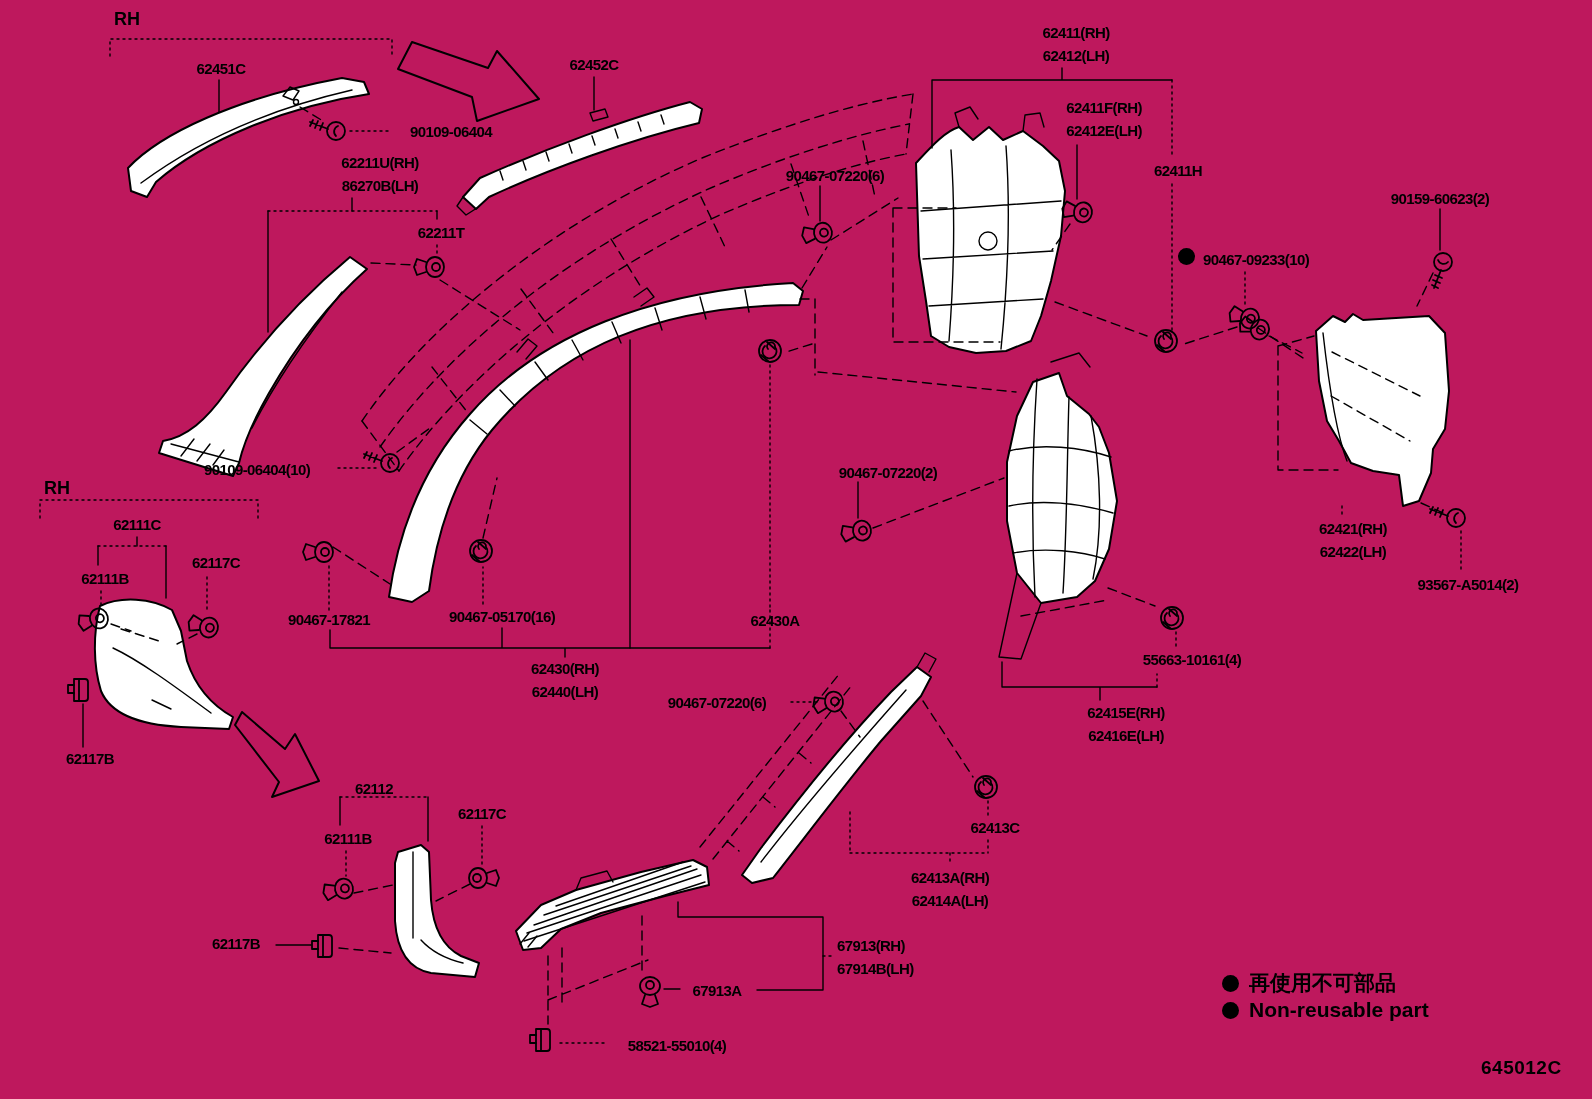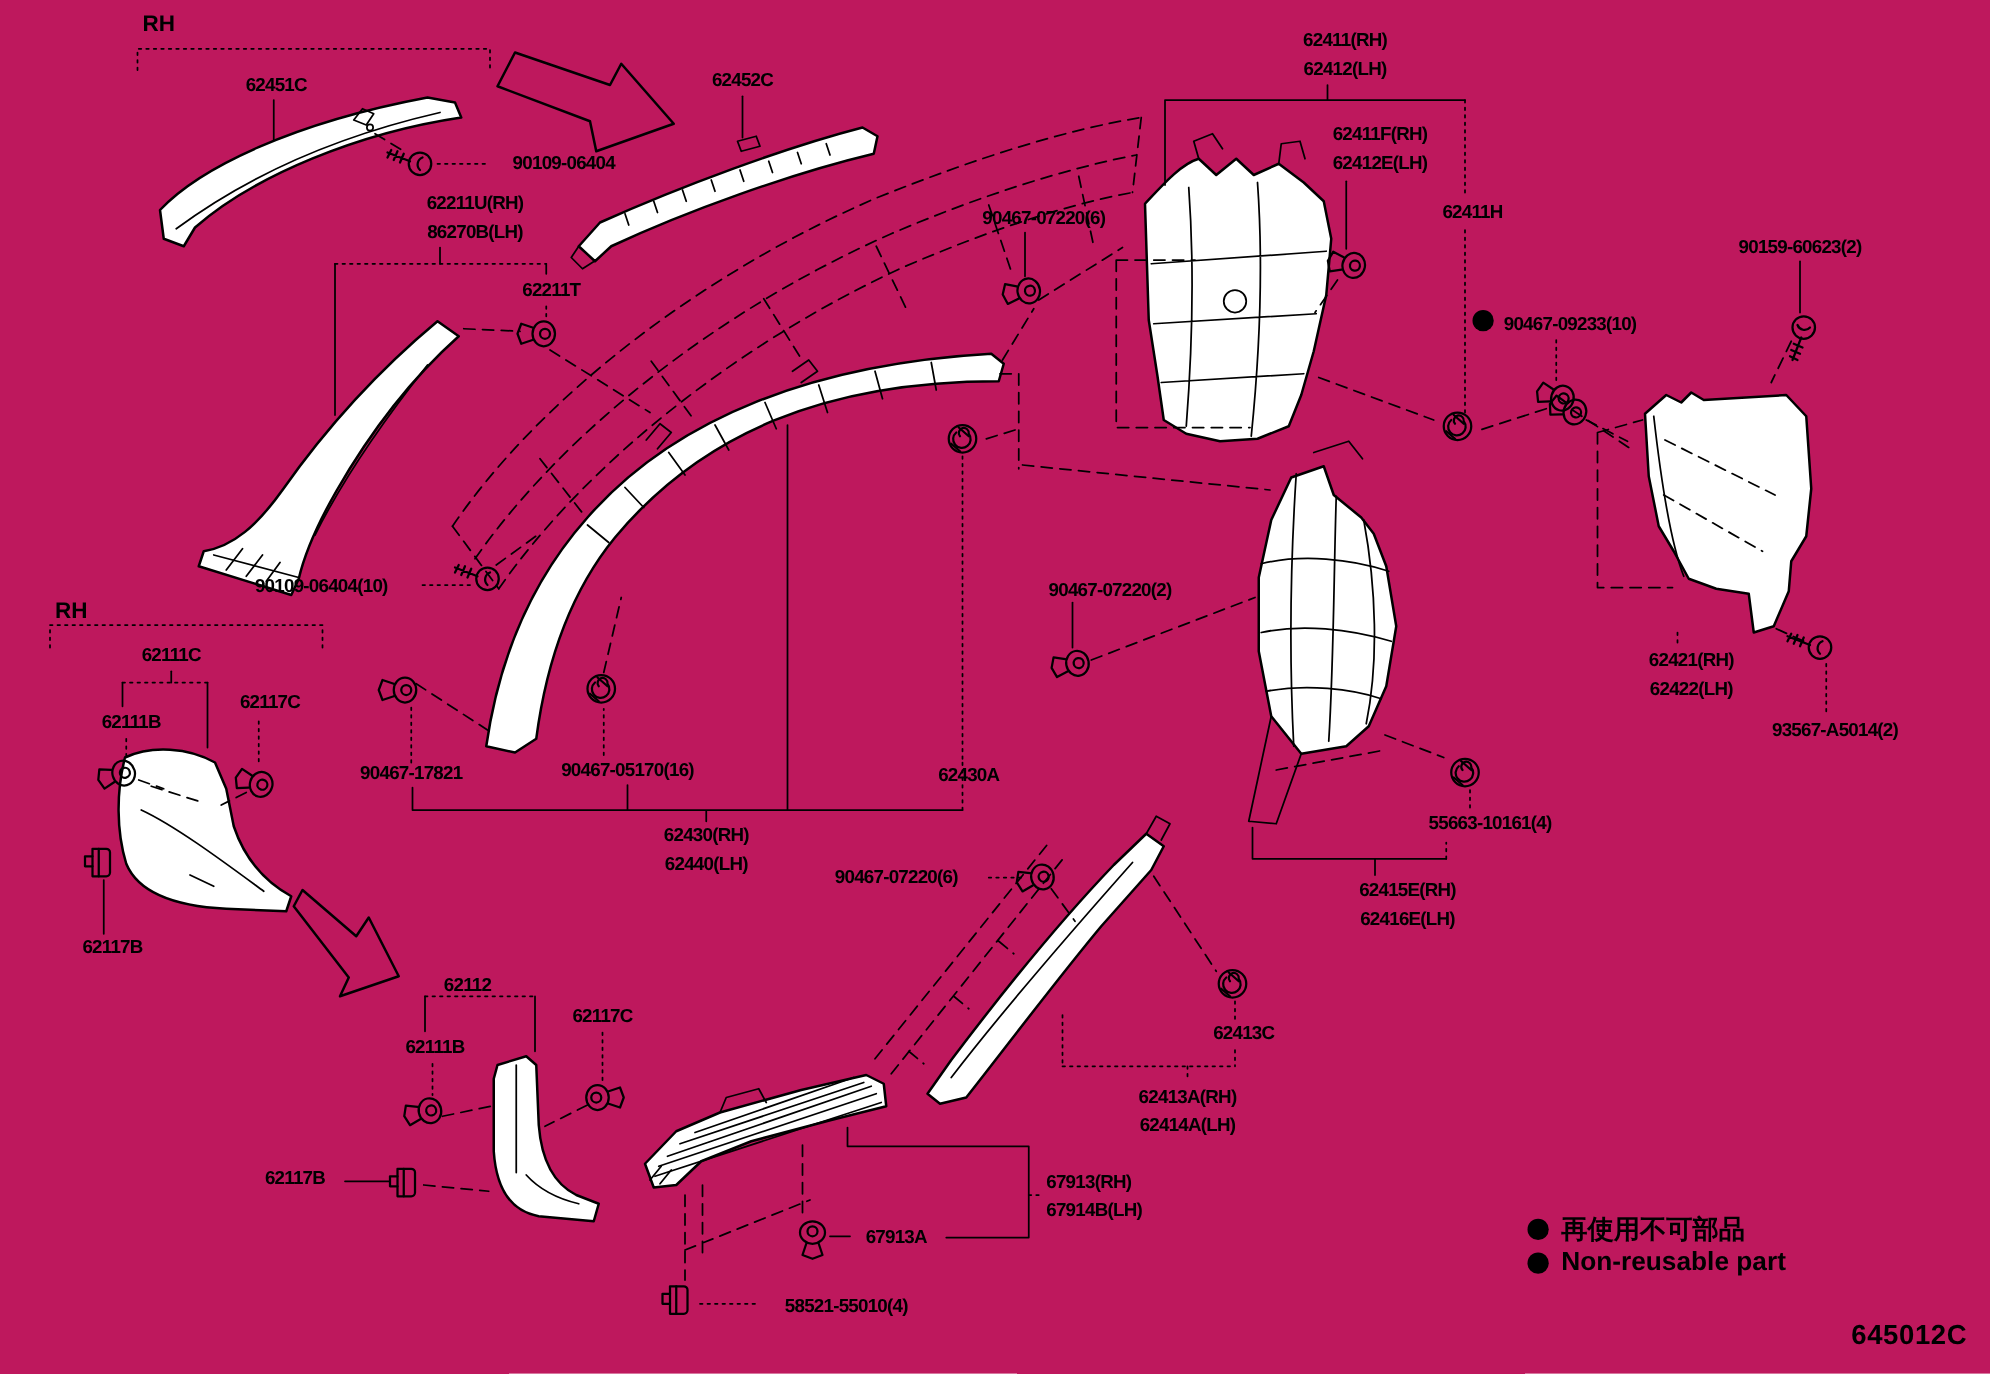--- a/index.html
+++ b/index.html
@@ -3,21 +3,21 @@
 <meta charset="utf-8">
 <style>
   html,body{margin:0;padding:0;background:#fff;}
   #stage{position:relative;width:1592px;height:1099px;background:#be185d;overflow:hidden;
          font-family:"Liberation Sans", sans-serif;}
   #art{position:absolute;left:0;top:0;}
   .lbl{position:absolute;transform:translate(-50%,-50%);white-space:pre-line;text-align:center;
        font-weight:bold;font-size:15px;line-height:23px;letter-spacing:-0.6px;color:#000;}
   .lbl-l{transform:none;text-align:left;}
   .rh{font-size:18px;letter-spacing:0;}
-  .code{font-size:22px;letter-spacing:0.5px;}
+  .code{font-size:19px;letter-spacing:0.5px;}
   .dotrow{display:flex;align-items:flex-start;gap:8px;}
   .bdot{display:inline-block;width:17px;height:17px;border-radius:50%;background:#000;flex:0 0 auto;}
   .legend{position:absolute;display:flex;align-items:center;gap:10px;font-weight:bold;
           font-size:21px;color:#000;}
   
   .s{stroke:#000;fill:none;stroke-width:2;stroke-linecap:round;stroke-linejoin:round;}
   .sw{stroke:#000;fill:#fff;stroke-width:2;stroke-linejoin:round;}
   .th{stroke:#000;fill:none;stroke-width:1.4;stroke-linecap:round;stroke-linejoin:round;}
   .da{stroke-dasharray:9,6;}
   .do{stroke-dasharray:2,4;}

